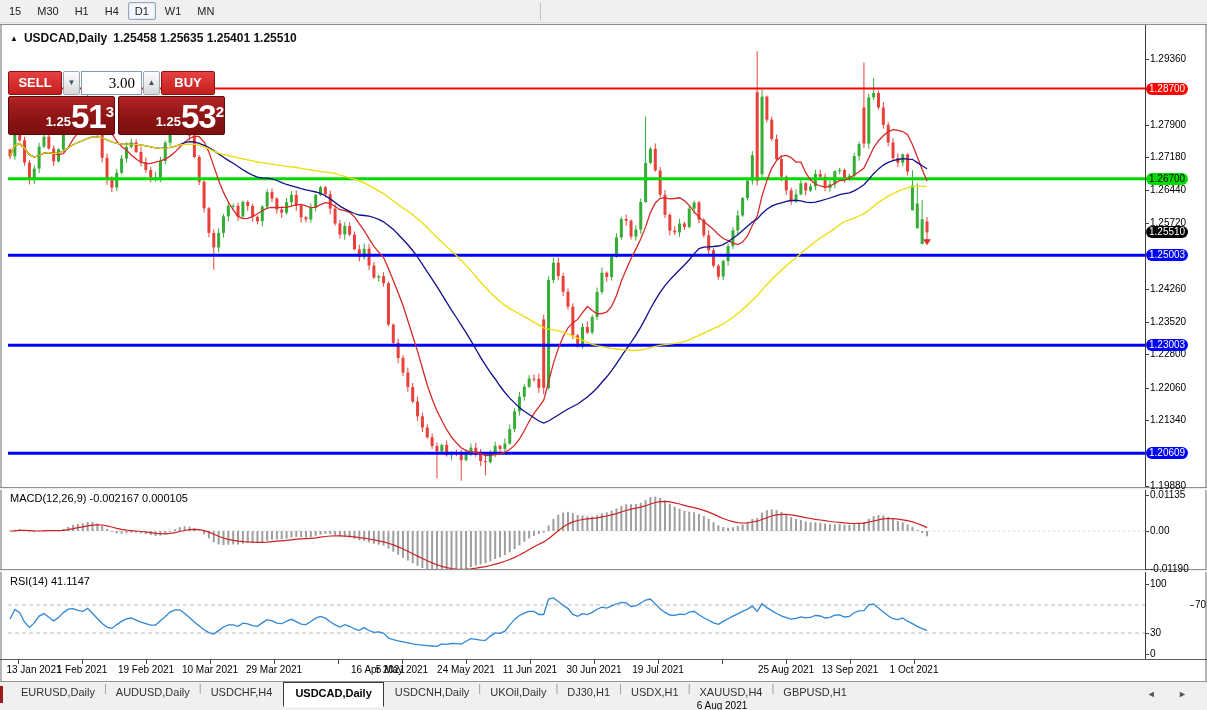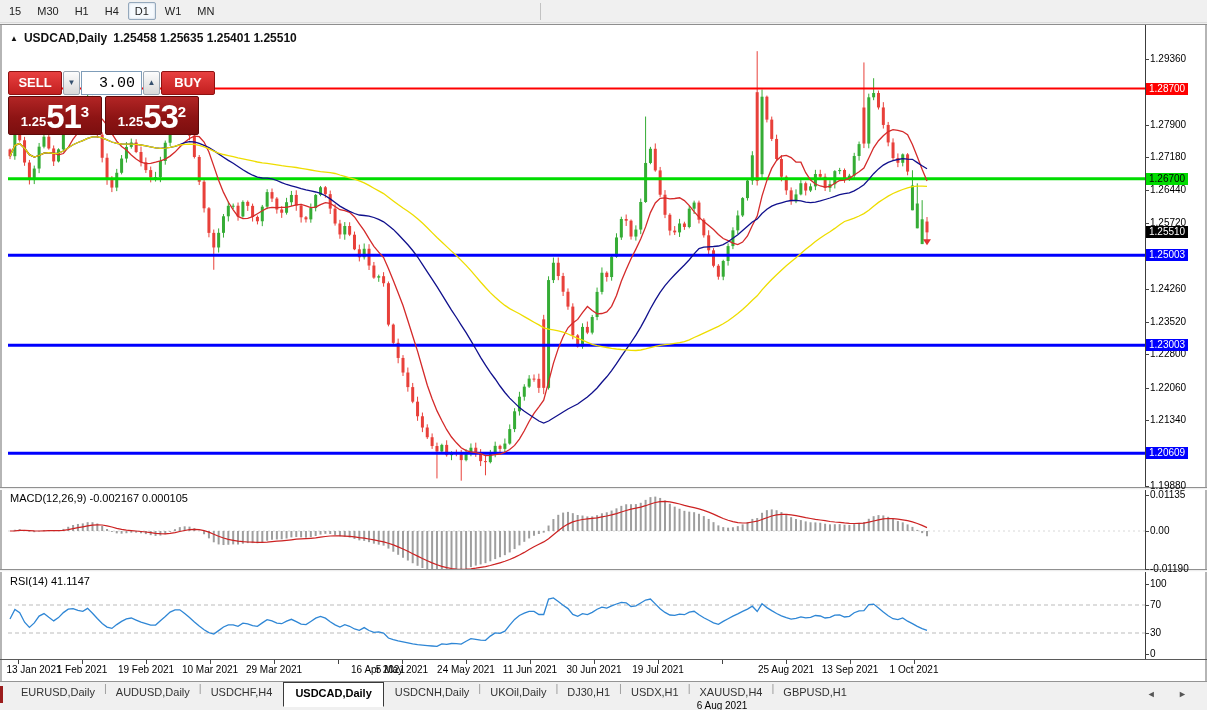--- a/index.html
+++ b/index.html
@@ -37,40 +37,40 @@
   #ohlc .tri { font-size:8px; color:#111; }
 
   
   #trade { position:absolute; left:8px; top:47px; z-index:4; width:220px; }
   #trade-row1 { display:flex; align-items:stretch; height:24px;margin-top:24px; }
   .tbtn { width:54px; color:#fff; font-size:13px; font-weight:bold; text-align:center; line-height:22px;
           background:linear-gradient(#e84040,#c21f1f); border:1px solid #8e1212; border-radius:2px; cursor:pointer; }
   .spin { width:17px; margin:0 1px; background:linear-gradient(#fdfdfd,#d9d9d9); border:1px solid #9aa7b4;
           border-radius:2px; font-size:8px; color:#35506e; text-align:center; line-height:22px; cursor:pointer; }
   #vol { width:61px; background:#fff; border:1px solid #7f9db9; font-size:15px; color:#000;
-         text-align:right; padding:0 6px; font-family:Liberation Mono, monospace; }
+         text-align:right; padding:0 6px; font-family:Liberation Serif, serif; }
   #trade-row2 { display:flex; gap:3px; margin-top:1px; }
-  .pricebox { width:94px; height:39px; color:#fff;
+  .pricebox { width:107px; height:39px; color:#fff;
               background:linear-gradient(#b22525 0%, #8e1414 55%, #7c0f0f 100%);
               border:1px solid #5d0a0a; border-radius:2px; cursor:pointer;
-              display:flex; align-items:flex-end; justify-content:center; padding-bottom:2px; }
+              display:flex; align-items:flex-end; justify-content:flex-end; padding-bottom:2px; }
   .pb-base { font-size:13px; font-weight:bold; margin-bottom:3px; }
   .pb-big  { font-size:33px; font-weight:bold; line-height:30px; letter-spacing:-1px; }
   .pb-sup  { font-size:15px; font-weight:bold; transform:translateY(-12px); }
 
   
   .ind-label { position:absolute; left:10px; z-index:3; font-size:11px; color:#000; }
   #macd-label { top:492px; }
   #rsi-label  { top:575px; }
 
   
   #scalecol { position:absolute; left:1146px; top:25px; width:59px; height:656px; z-index:3; background:transparent; }
   .slab { position:absolute; left:4px; font-size:10px; color:#000; height:12px; line-height:12px; white-space:nowrap; }
   .slab::before { content:""; position:absolute; left:-5px; top:6px; width:4px; height:1px; background:#444; }
-  .slab.lvl { left:0; padding:0 3px; font-weight:400; }
+  .slab.lvl { left:0; padding:0 3px; font-weight:400;border-radius:6px; }
   .slab.lvl::before { display:none; }
 
   
   .dlab { position:absolute; top:664px; font-size:10px; color:#000; transform:translateX(-50%); z-index:3; white-space:nowrap; }
   .dtick { position:absolute; top:660px; width:1px; height:4px; background:#444; z-index:3; }
 
   
   #tabbar { position:absolute; left:0; top:682px; width:1207px; height:25px; background:#f0f0f0;
             display:flex; align-items:flex-start; padding-left:12px; z-index:3; }
   .tab { font-size:11px; color:#333; padding:4px 9px 6px; cursor:pointer; white-space:nowrap; }
@@ -746,21 +746,21 @@
       <div class="slab lvl" style="top: 57.5897px; background: rgb(254, 0, 0); color: rgb(255, 255, 255);">1.28700</div>
       <div class="slab lvl" style="top: 147.728px; background: rgb(0, 220, 0); color: rgb(0, 0, 0);">1.26700</div>
       <div class="slab lvl" style="top: 224.21px; background: rgb(0, 0, 254); color: rgb(255, 255, 255);">1.25003</div>
       <div class="slab lvl" style="top: 314.348px; background: rgb(0, 0, 254); color: rgb(255, 255, 255);">1.23003</div>
       <div class="slab lvl" style="top: 422.243px; background: rgb(0, 0, 254); color: rgb(255, 255, 255);">1.20609</div>
       <div class="slab lvl" style="top: 201.36px; background: rgb(0, 0, 0); color: rgb(255, 255, 255);">1.25510</div>
       <div class="slab" style="top: 464.02px;">0.01135</div>
       <div class="slab" style="top: 500px;">0.00</div>
       <div class="slab" style="top: 537.723px;">-0.01190</div>
       <div class="slab" style="top: 553px;">100</div>
-      <div class="slab" style="top: 574px;">70</div>
+      <div class="slab" style="top: 574px; margin-left: 45px;">70</div>
       <div class="slab" style="top: 602px;">30</div>
       <div class="slab" style="top: 623px;">0</div>
     </div>
 
   <div id="tabbar">
       <div class="tab">EURUSD,Daily</div>
       <div class="tabsep">|</div>
       <div class="tab">AUDUSD,Daily</div>
       <div class="tabsep">|</div>
       <div class="tab">USDCHF,H4</div>

